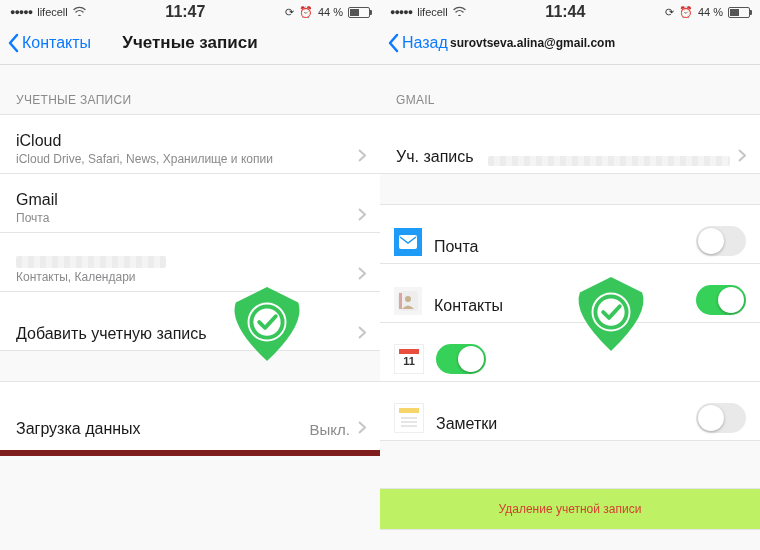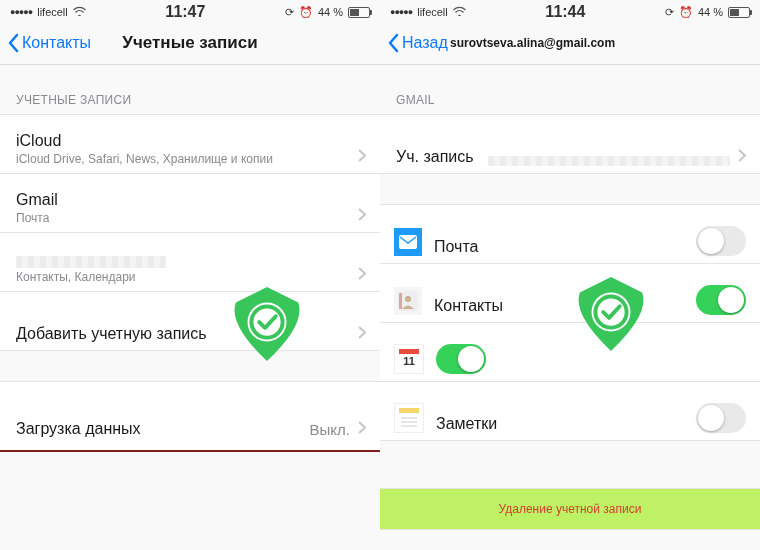--- a/index.html
+++ b/index.html
@@ -40,21 +40,21 @@
 
 .toggle{width:50px;height:30px;border-radius:15px;background:#e9e9ea;position:relative;flex:0 0 50px}
 .toggle .knob{position:absolute;top:2px;left:2px;width:26px;height:26px;border-radius:50%;background:#fff;box-shadow:0 1px 3px rgba(0,0,0,.3)}
 .toggle.on{background:#35d158}
 .toggle.on .knob{left:22px}
 
 .delete{background:#bef264;border-top:1px solid #e4e4e6;border-bottom:1px solid #e4e4e6;text-align:center;color:#d23f31;font-size:12px;padding:13px;margin-top:47px}
 
 .badge{position:absolute;width:78px;height:78px;pointer-events:none}
 .phone .content{position:relative}
-.fetch{background:#fff;border-top:1px solid #e4e4e6;border-bottom:2px solid #7f1d1d;margin-top:30px}
+.fetch{background:#fff;border-top:1px solid #e4e4e6;border-bottom:6px solid #7f1d1d;margin-top:30px}
 .fetch .cell{padding:12px 14px 12px 16px}
 .ic-mail{background:#1d9bf6}
 .ic-contacts{background:#f5f5f5}
 .ic-cal{background:#fff;border:1px solid #eee}
 .ic-notes{background:#fff;border:1px solid #eee}
 </style>
 </head>
 <body>
 <div class="canvas">
 

